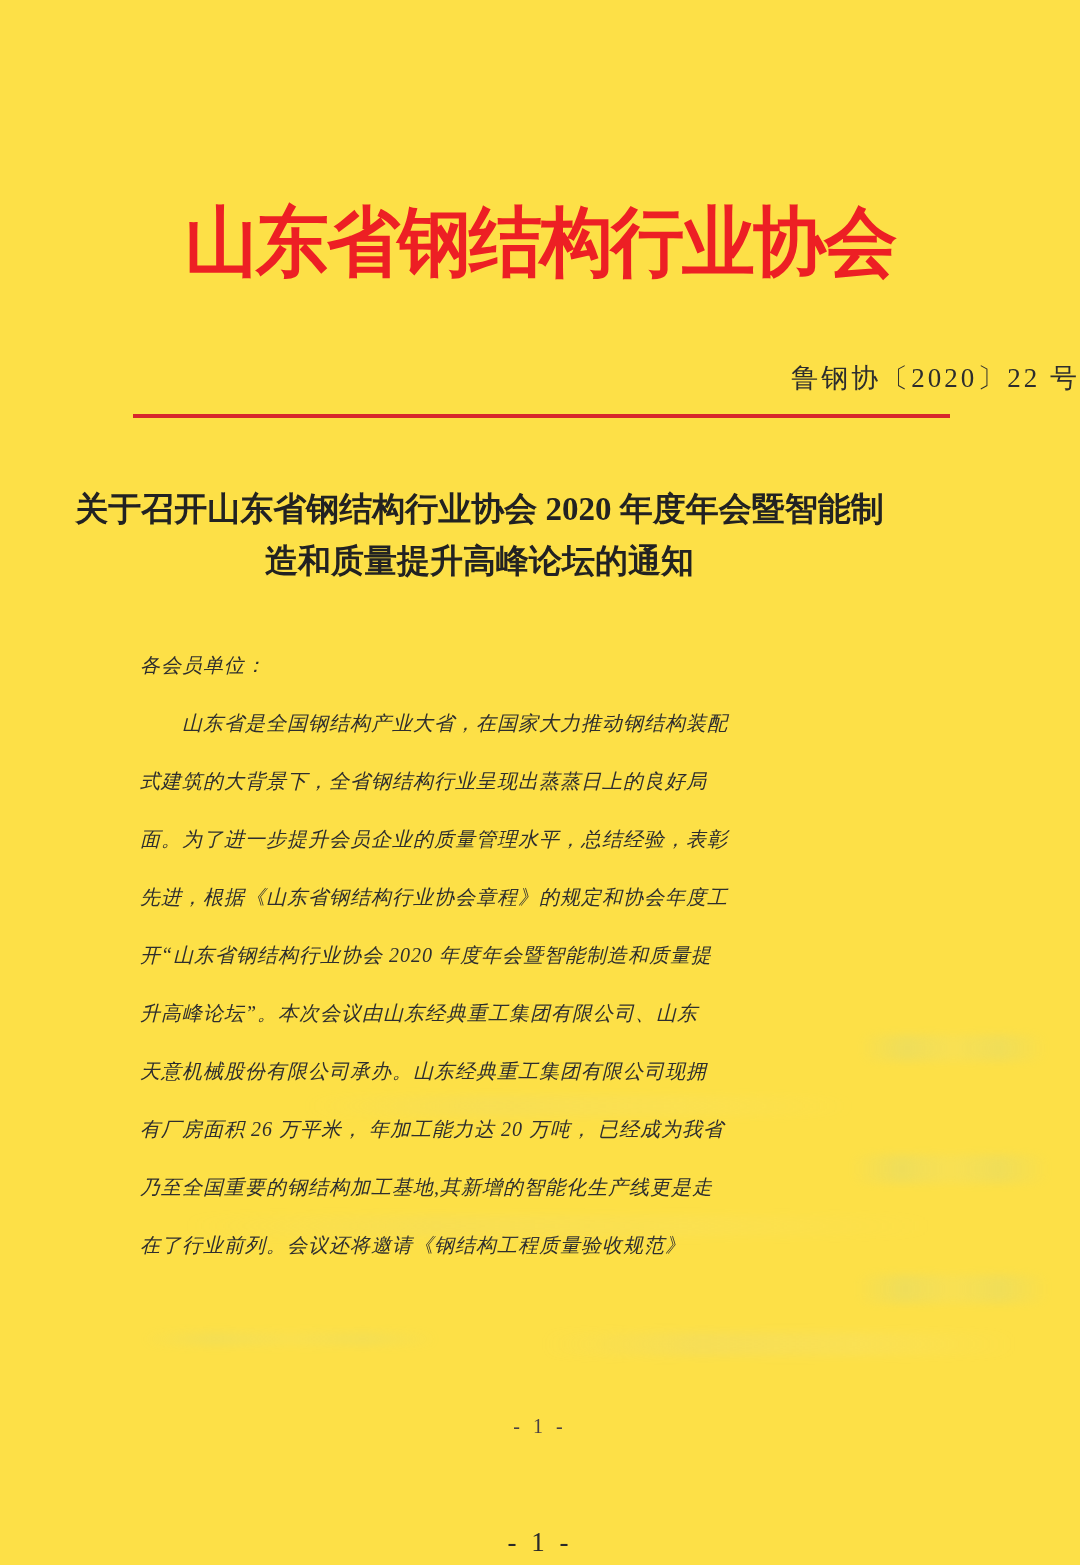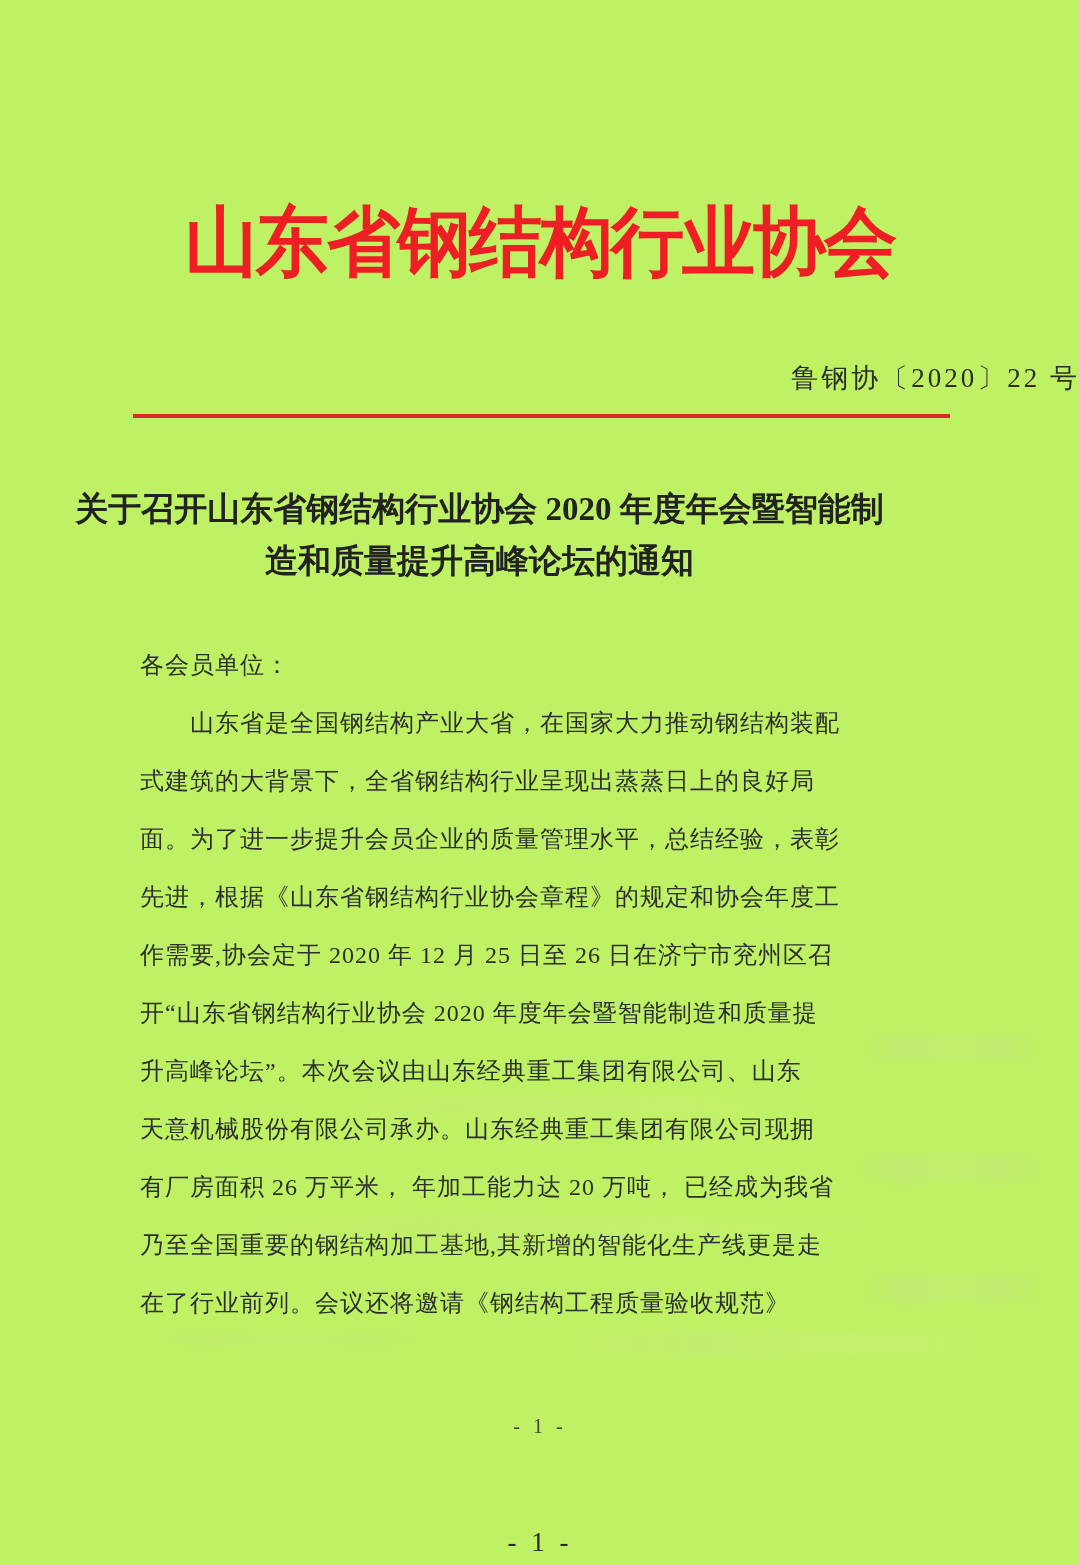--- a/index.html
+++ b/index.html
@@ -4,21 +4,21 @@
 <style>
   html, body {
     margin: 0;
     padding: 0;
     background: #ffffff;
   }
   .page {
     position: relative;
     width: 1080px;
     height: 1565px;
-    background: #bef264;
+    background: #fde047;
     overflow: hidden;
     font-family: "Liberation Serif", "DejaVu Serif", serif;
   }
   
   .org-title {
     position: absolute;
     top: 192px;
     left: 0;
     width: 1080px;
     text-align: center;
@@ -65,21 +65,22 @@
     line-height: 52px;
     margin: 0;
   }
   
   .body-text {
     position: absolute;
     top: 636px;
     left: 140px;
     width: 820px;
     color: #2e2e2e;
-    font-size: 24px;
+    font-size: 20px;
+    font-style: italic;
   }
   .body-line {
     height: 58px;
     line-height: 58px;
     letter-spacing: 1px;
     white-space: nowrap;
   }
   
   .pagenum-inner {
     position: absolute;
@@ -134,21 +135,20 @@
     <div>关于召开山东省钢结构行业协会 2020 年度年会暨智能制</div>
     <div>造和质量提升高峰论坛的通知</div>
   </h1>
 
   <div class="body-text">
     <div class="body-line">各会员单位：</div>
     <div class="body-line">　　山东省是全国钢结构产业大省，在国家大力推动钢结构装配</div>
     <div class="body-line">式建筑的大背景下，全省钢结构行业呈现出蒸蒸日上的良好局</div>
     <div class="body-line">面。为了进一步提升会员企业的质量管理水平，总结经验，表彰</div>
     <div class="body-line">先进，根据《山东省钢结构行业协会章程》的规定和协会年度工</div>
-    <div class="body-line">作需要,协会定于 2020 年 12 月 25 日至 26 日在济宁市兖州区召</div>
     <div class="body-line">开“山东省钢结构行业协会 2020 年度年会暨智能制造和质量提</div>
     <div class="body-line">升高峰论坛”。本次会议由山东经典重工集团有限公司、山东</div>
     <div class="body-line">天意机械股份有限公司承办。山东经典重工集团有限公司现拥</div>
     <div class="body-line">有厂房面积 26 万平米， 年加工能力达 20 万吨， 已经成为我省</div>
     <div class="body-line">乃至全国重要的钢结构加工基地,其新增的智能化生产线更是走</div>
     <div class="body-line">在了行业前列。会议还将邀请《钢结构工程质量验收规范》</div>
   </div>
 
   <div class="bleed g b1"></div>
   <div class="bleed y b2"></div>

